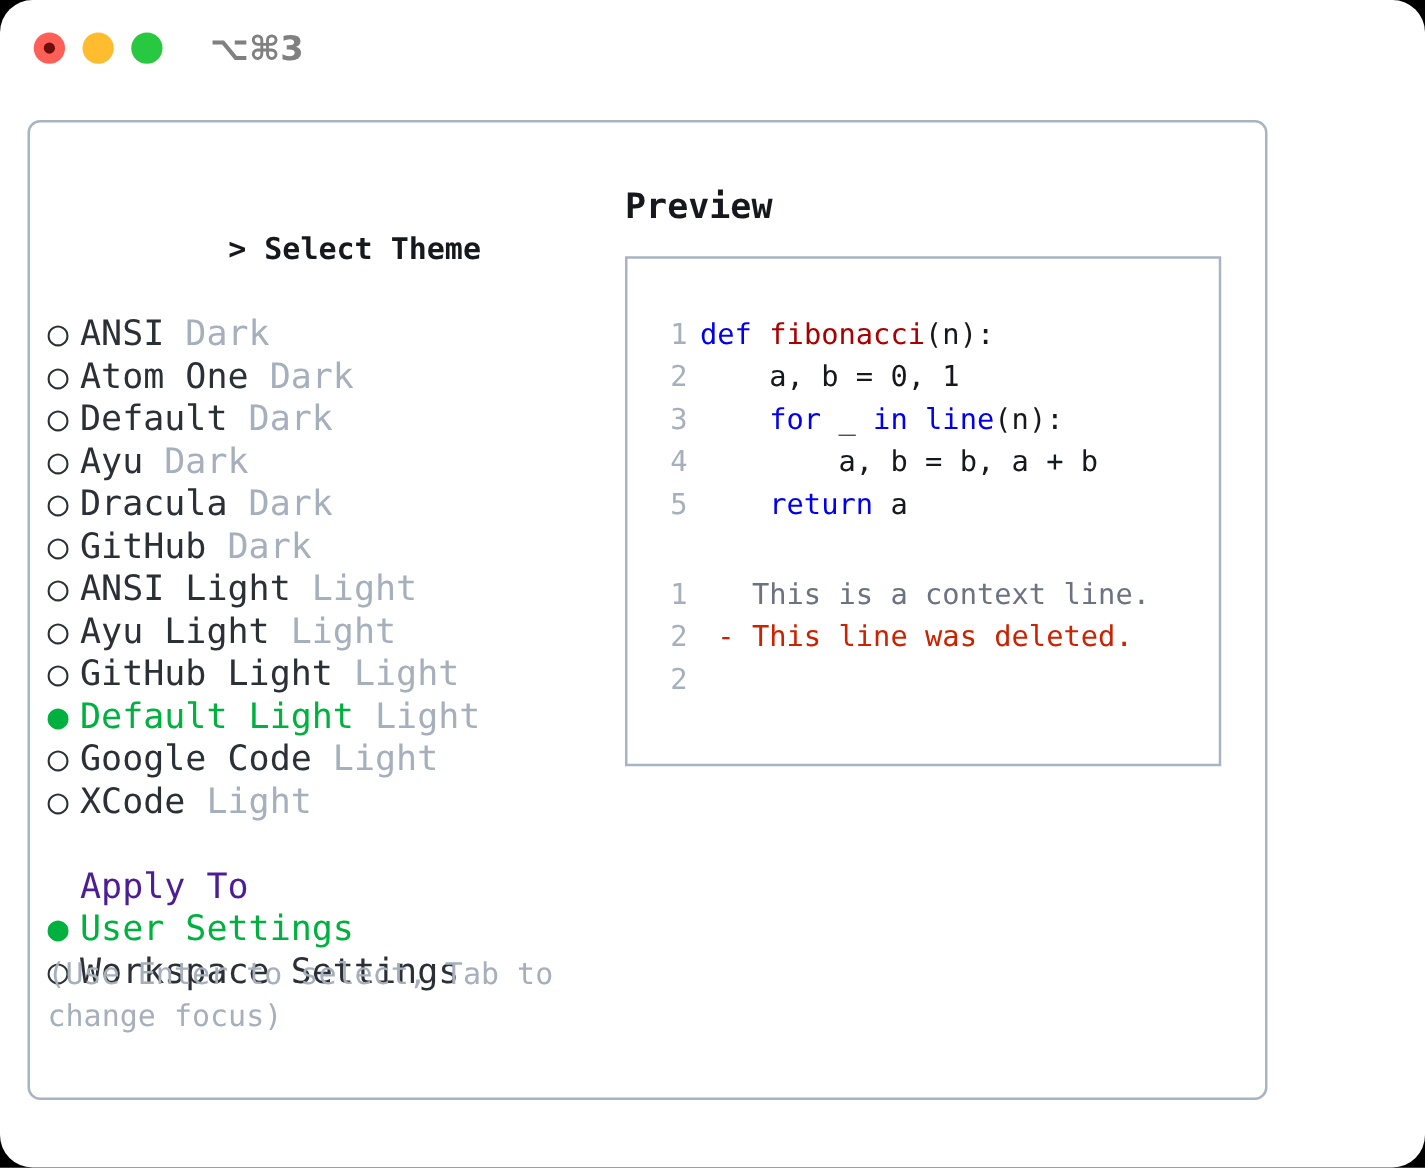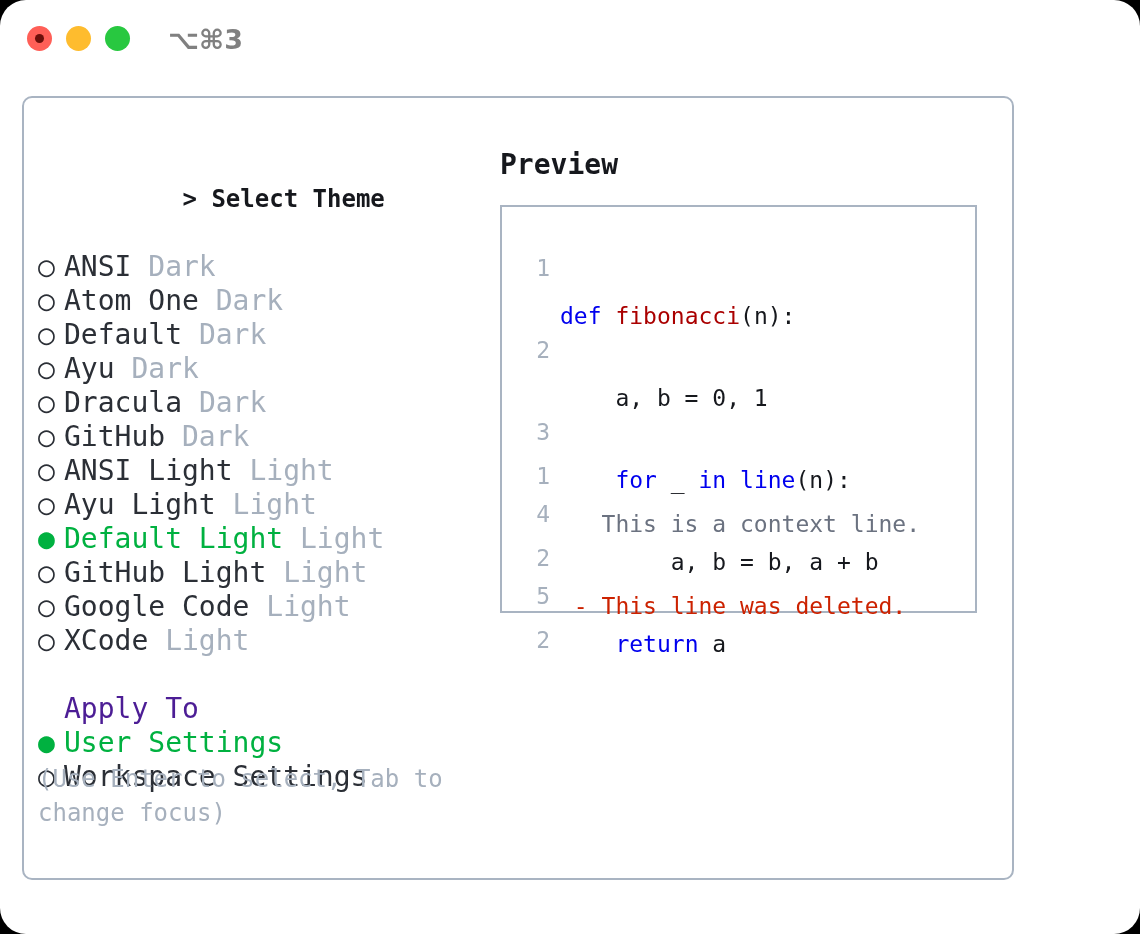--- a/index.html
+++ b/index.html
@@ -188,21 +188,20 @@
   .lineno {
     width: 48px;
     text-align: right;
     color: #a6b0bd;
     flex: 0 0 48px;
     padding-right: 0px;
   }
   .codetext {
     padding-left: 10px;
     color: #16181d;
-    margin-top: 48px;
   }
 
   .tok-kw   { color: #0000ee; }
   .tok-fn   { color: #aa0000; }
   .tok-plain{ color: #16181d; }
 
   .diff-area {
     position: absolute;
     left: 0; top: 252px;
     width: 100%;
@@ -242,22 +241,22 @@
 
         <div id="theme-options">
             <div class="opt-row"><span class="marker">○</span><span class="opt-name">ANSI</span><span> </span><span class="opt-badge">Dark</span></div>
             <div class="opt-row"><span class="marker">○</span><span class="opt-name">Atom One</span><span> </span><span class="opt-badge">Dark</span></div>
             <div class="opt-row"><span class="marker">○</span><span class="opt-name">Default</span><span> </span><span class="opt-badge">Dark</span></div>
             <div class="opt-row"><span class="marker">○</span><span class="opt-name">Ayu</span><span> </span><span class="opt-badge">Dark</span></div>
             <div class="opt-row"><span class="marker">○</span><span class="opt-name">Dracula</span><span> </span><span class="opt-badge">Dark</span></div>
             <div class="opt-row"><span class="marker">○</span><span class="opt-name">GitHub</span><span> </span><span class="opt-badge">Dark</span></div>
             <div class="opt-row"><span class="marker">○</span><span class="opt-name">ANSI Light</span><span> </span><span class="opt-badge">Light</span></div>
             <div class="opt-row"><span class="marker">○</span><span class="opt-name">Ayu Light</span><span> </span><span class="opt-badge">Light</span></div>
+            <div class="opt-row"><span class="marker">○</span><span class="opt-name">GitHub Light</span><span> </span><span class="opt-badge">Light</span></div>
             <div class="opt-row selected"><span class="marker sel">●</span><span class="opt-name">Default Light</span><span> </span><span class="opt-badge">Light</span></div>
-            <div class="opt-row"><span class="marker">○</span><span class="opt-name">GitHub Light</span><span> </span><span class="opt-badge">Light</span></div>
             <div class="opt-row"><span class="marker">○</span><span class="opt-name">Google Code</span><span> </span><span class="opt-badge">Light</span></div>
             <div class="opt-row"><span class="marker">○</span><span class="opt-name">XCode</span><span> </span><span class="opt-badge">Light</span></div>
           </div>
 
         <div class="section-gap"></div>
 
         <div class="section-label">Apply To</div>
 
         <div id="apply-options">
             <div class="opt-row selected"><span class="marker sel">●</span><span class="opt-name">User Settings</span></div>

